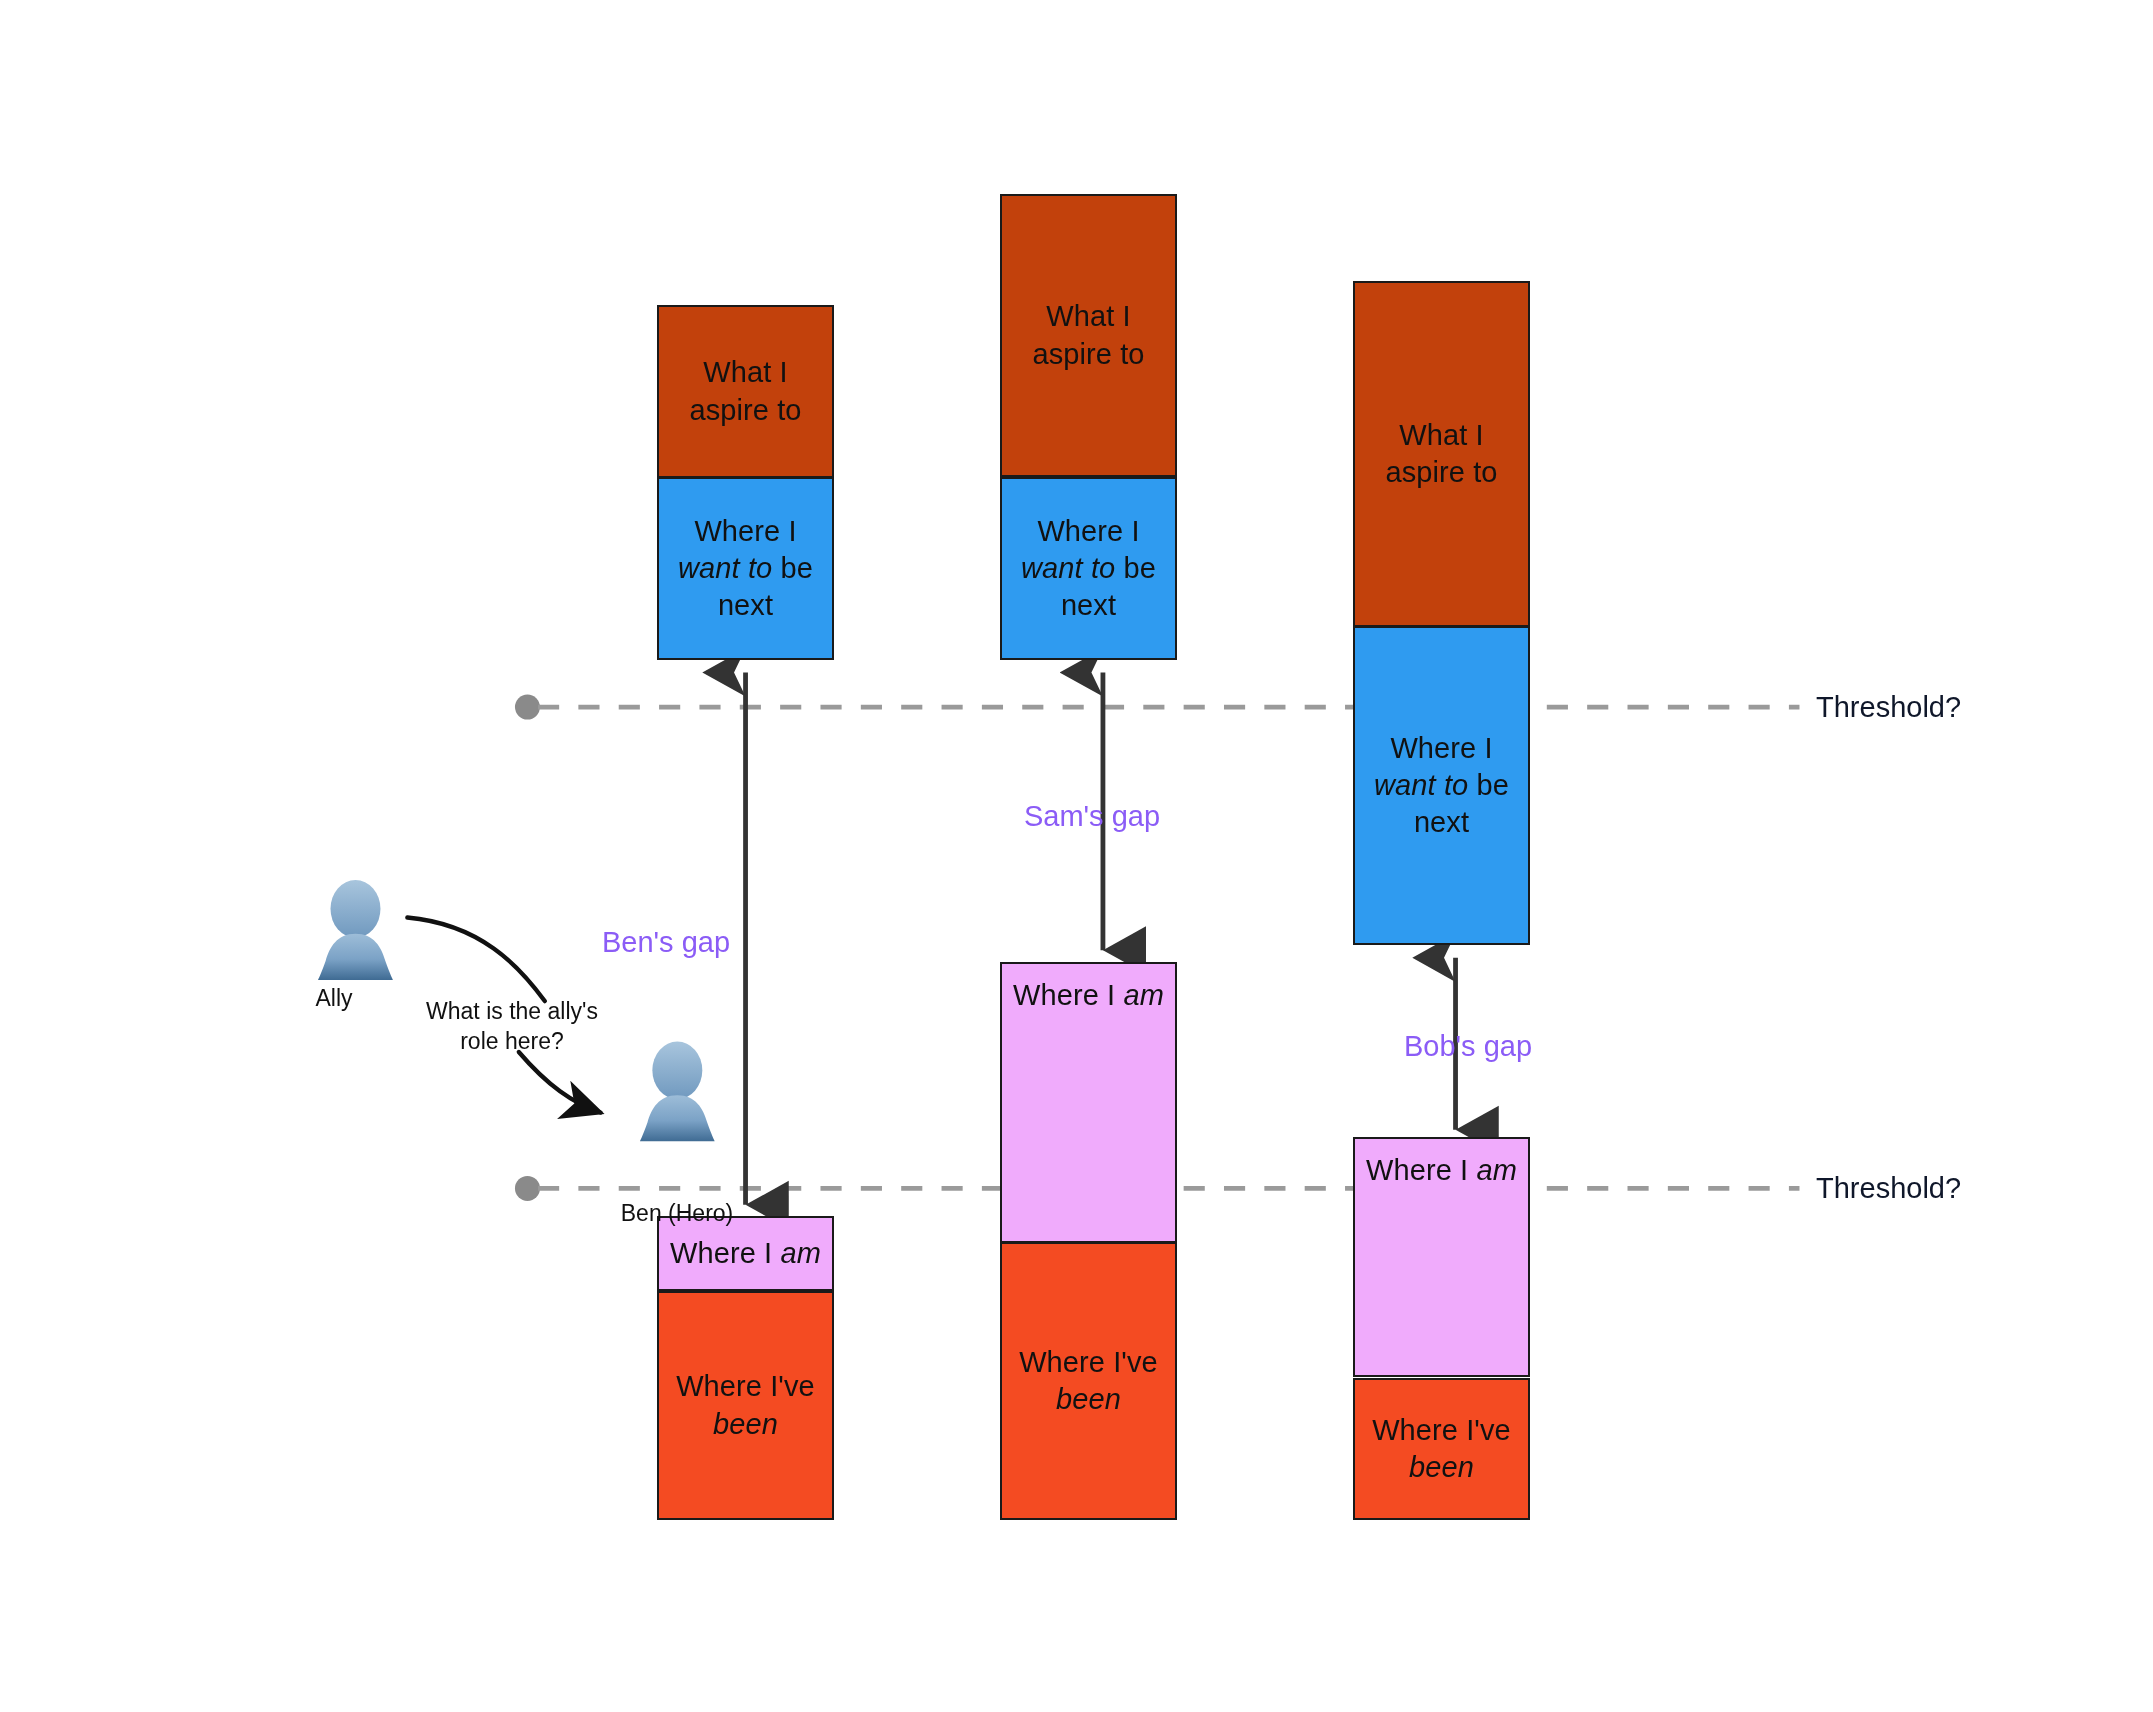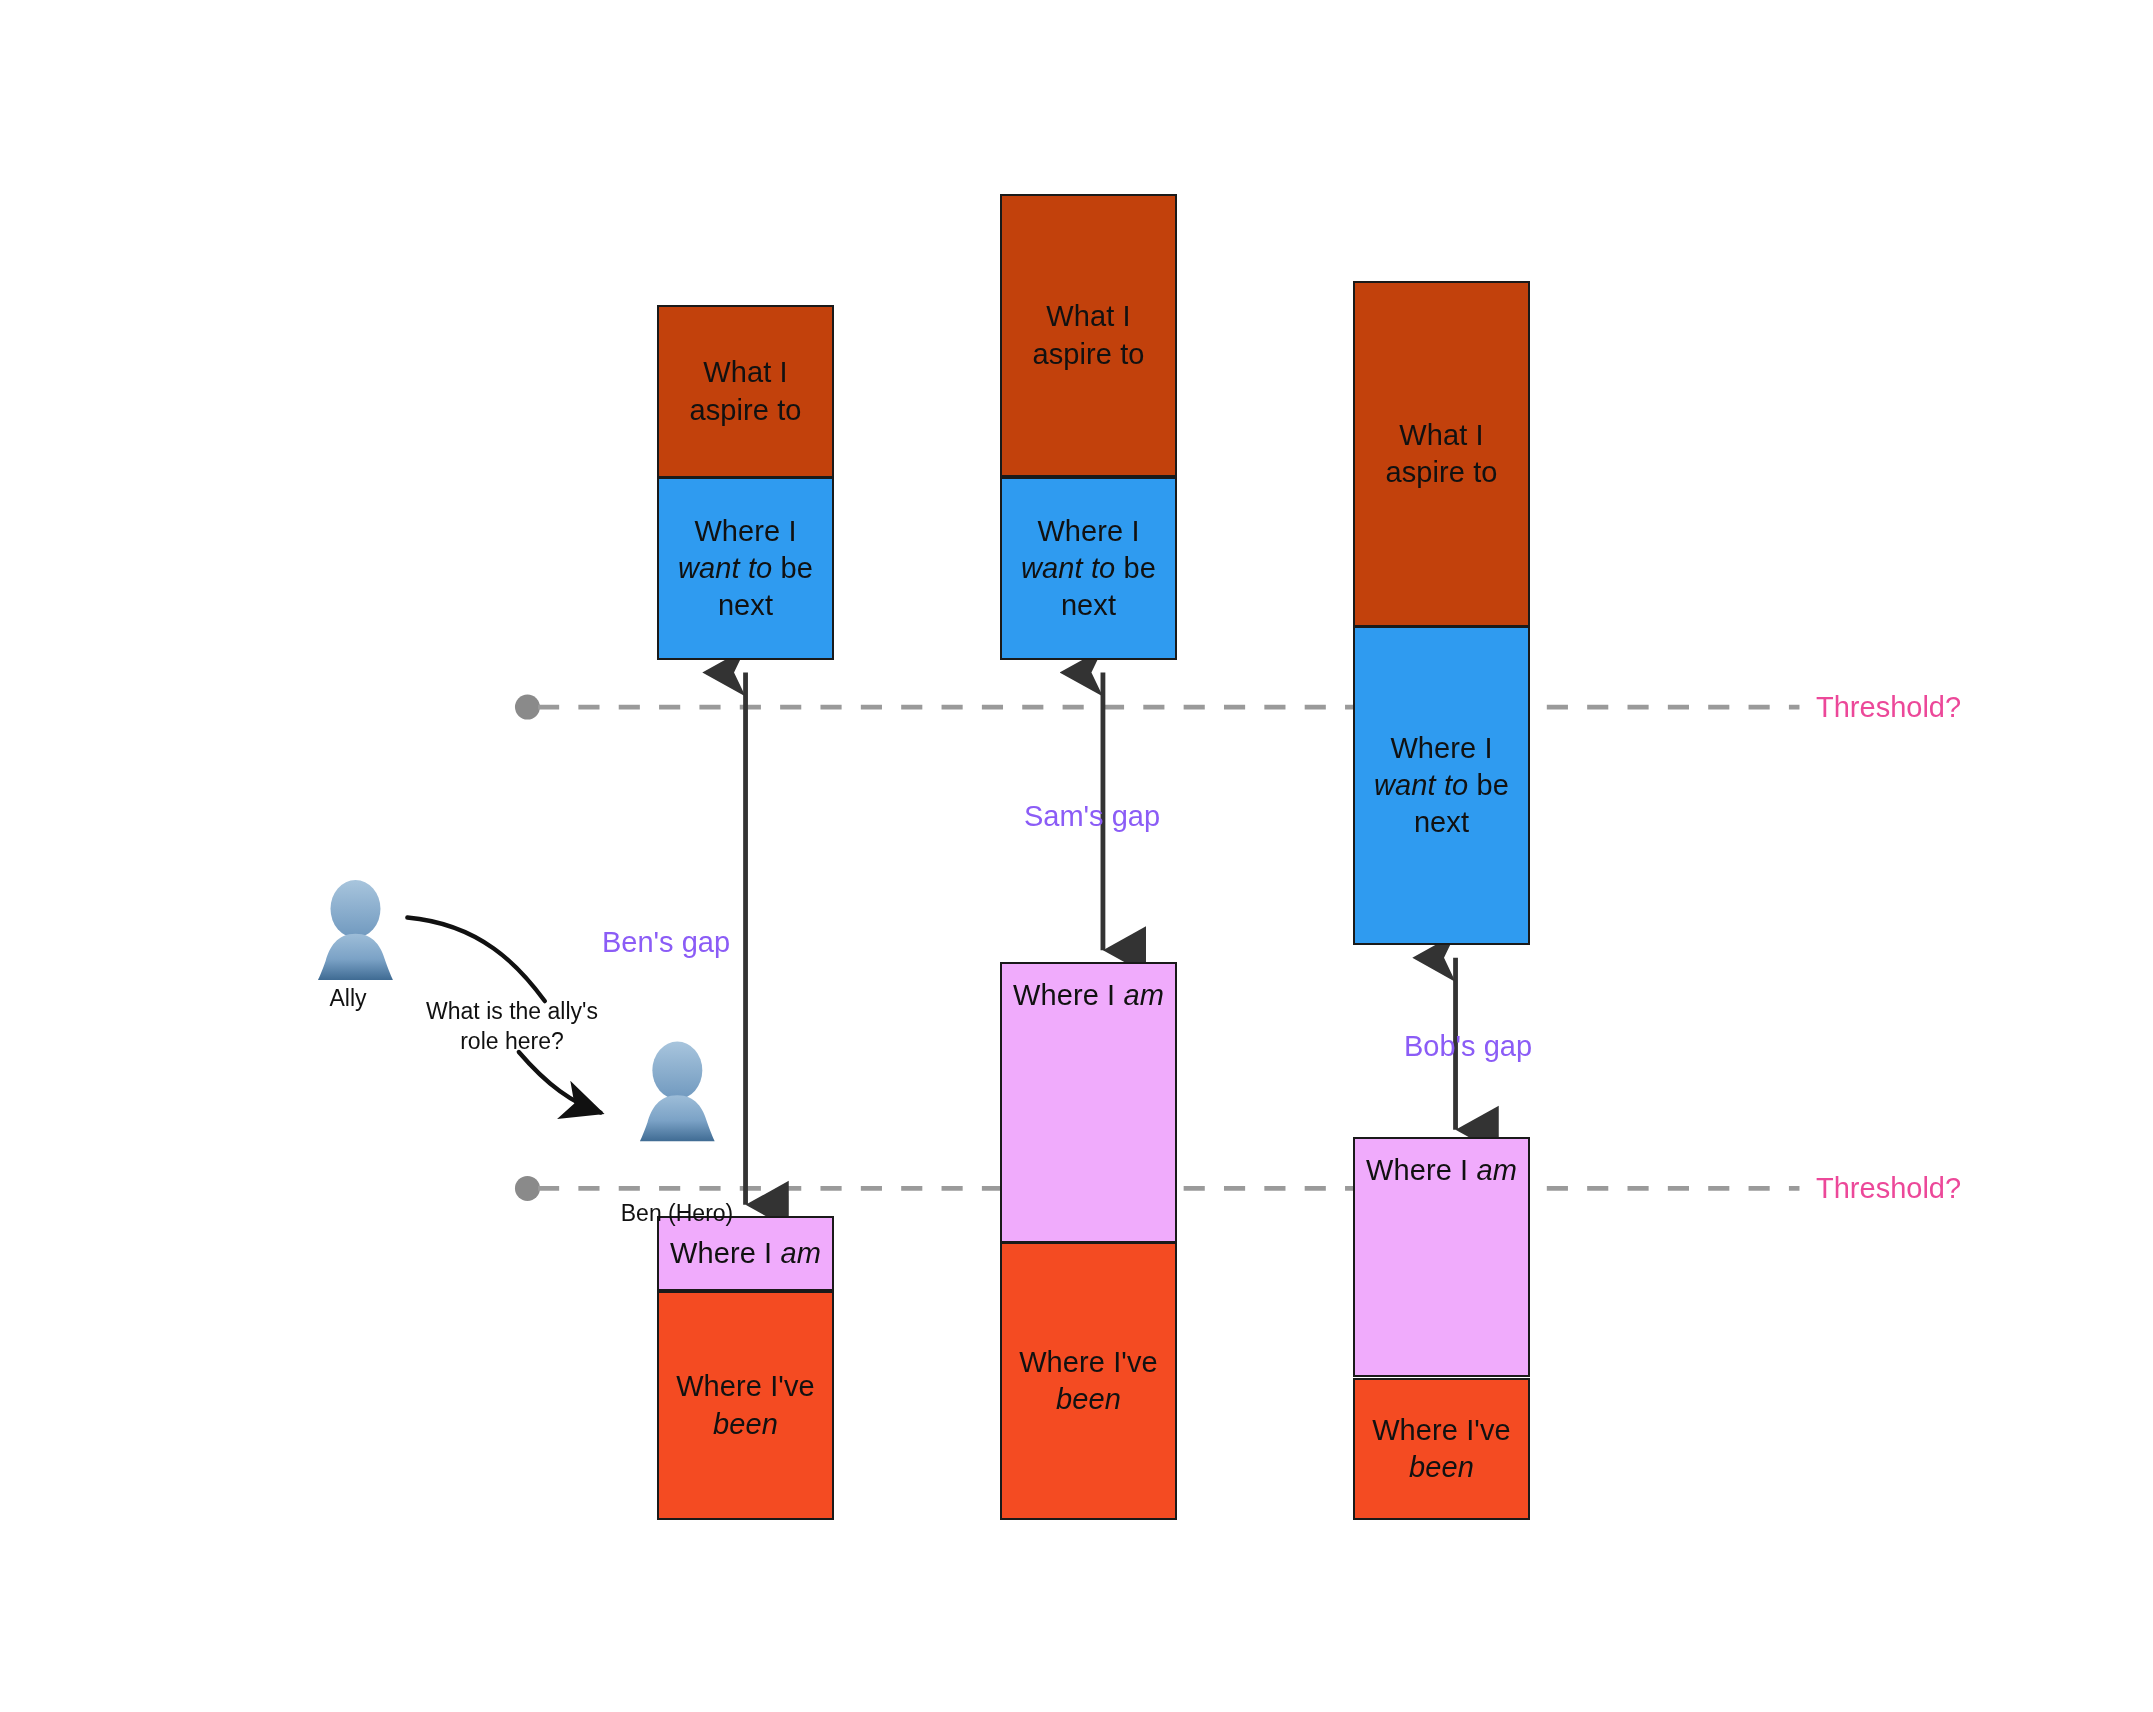--- a/index.html
+++ b/index.html
@@ -50,21 +50,21 @@
   .label-plain {
     position: absolute;
     color: #8b5cf6;
     font-size: 29px;
     line-height: 1.3;
     text-align: center;
     white-space: nowrap;
   }
   .label-threshold {
     position: absolute;
-    color: #ec4899;
+    color: #0f172a;
     font-size: 29px;
     line-height: 1.2;
     white-space: nowrap;
   }
   .label-question {
     position: absolute;
     color: #111111;
     font-size: 23px;
     line-height: 1.32;
     text-align: center;
@@ -179,21 +179,21 @@
     <span class="txt"><span>Where I've</span><br><em>been</em></span>
   </div>
 
   <div class="label-plain" style="left:666px; top:924px; transform:translateX(-50%);">Ben's gap</div>
   <div class="label-plain" style="left:1092px; top:798px; transform:translateX(-50%);">Sam's gap</div>
   <div class="label-plain" style="left:1468px; top:1028px; transform:translateX(-50%);">Bob's gap</div>
 
   <div class="label-threshold" style="left:1816px; top:690px;">Threshold?</div>
   <div class="label-threshold" style="left:1816px; top:1171px;">Threshold?</div>
 
-  <div class="person-name" style="left:348px; top:985px; transform:translateX(-50%);">Ally</div>
+  <div class="person-name" style="left:334px; top:985px; transform:translateX(-50%);">Ally</div>
   <div class="person-name" style="left:677px; top:1200px; transform:translateX(-50%);">Ben (Hero)</div>
 
   <div class="label-question" style="left:512px; top:996px; transform:translateX(-50%);">
     <span>What is the ally's</span><br>
     <span>role here?</span>
   </div>
 
 </div>
 
 

